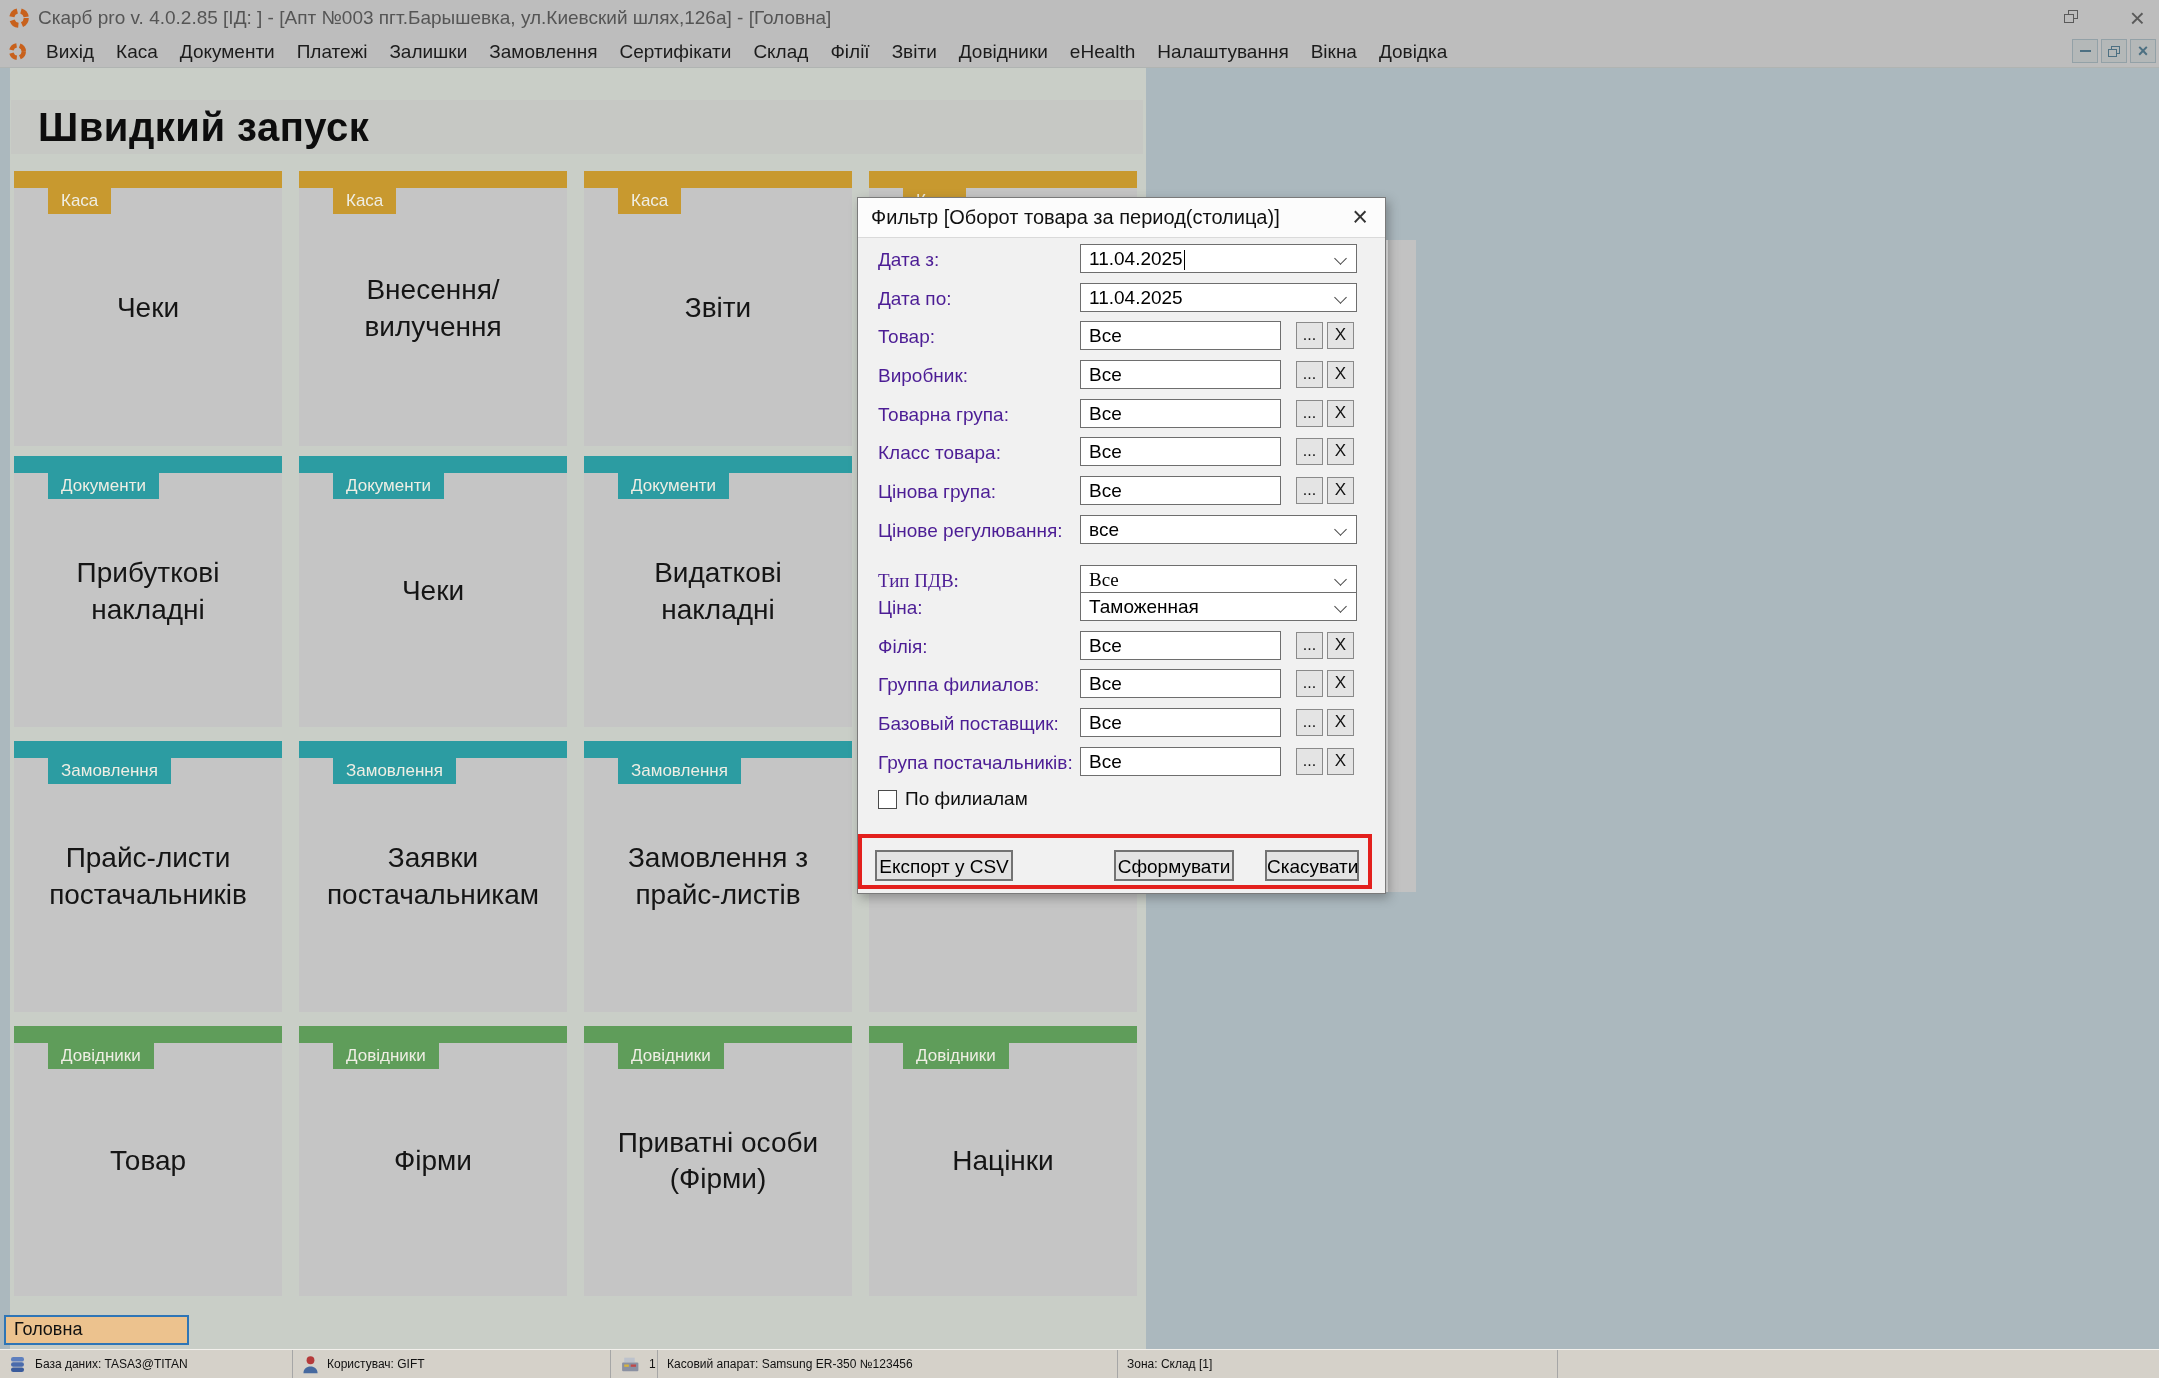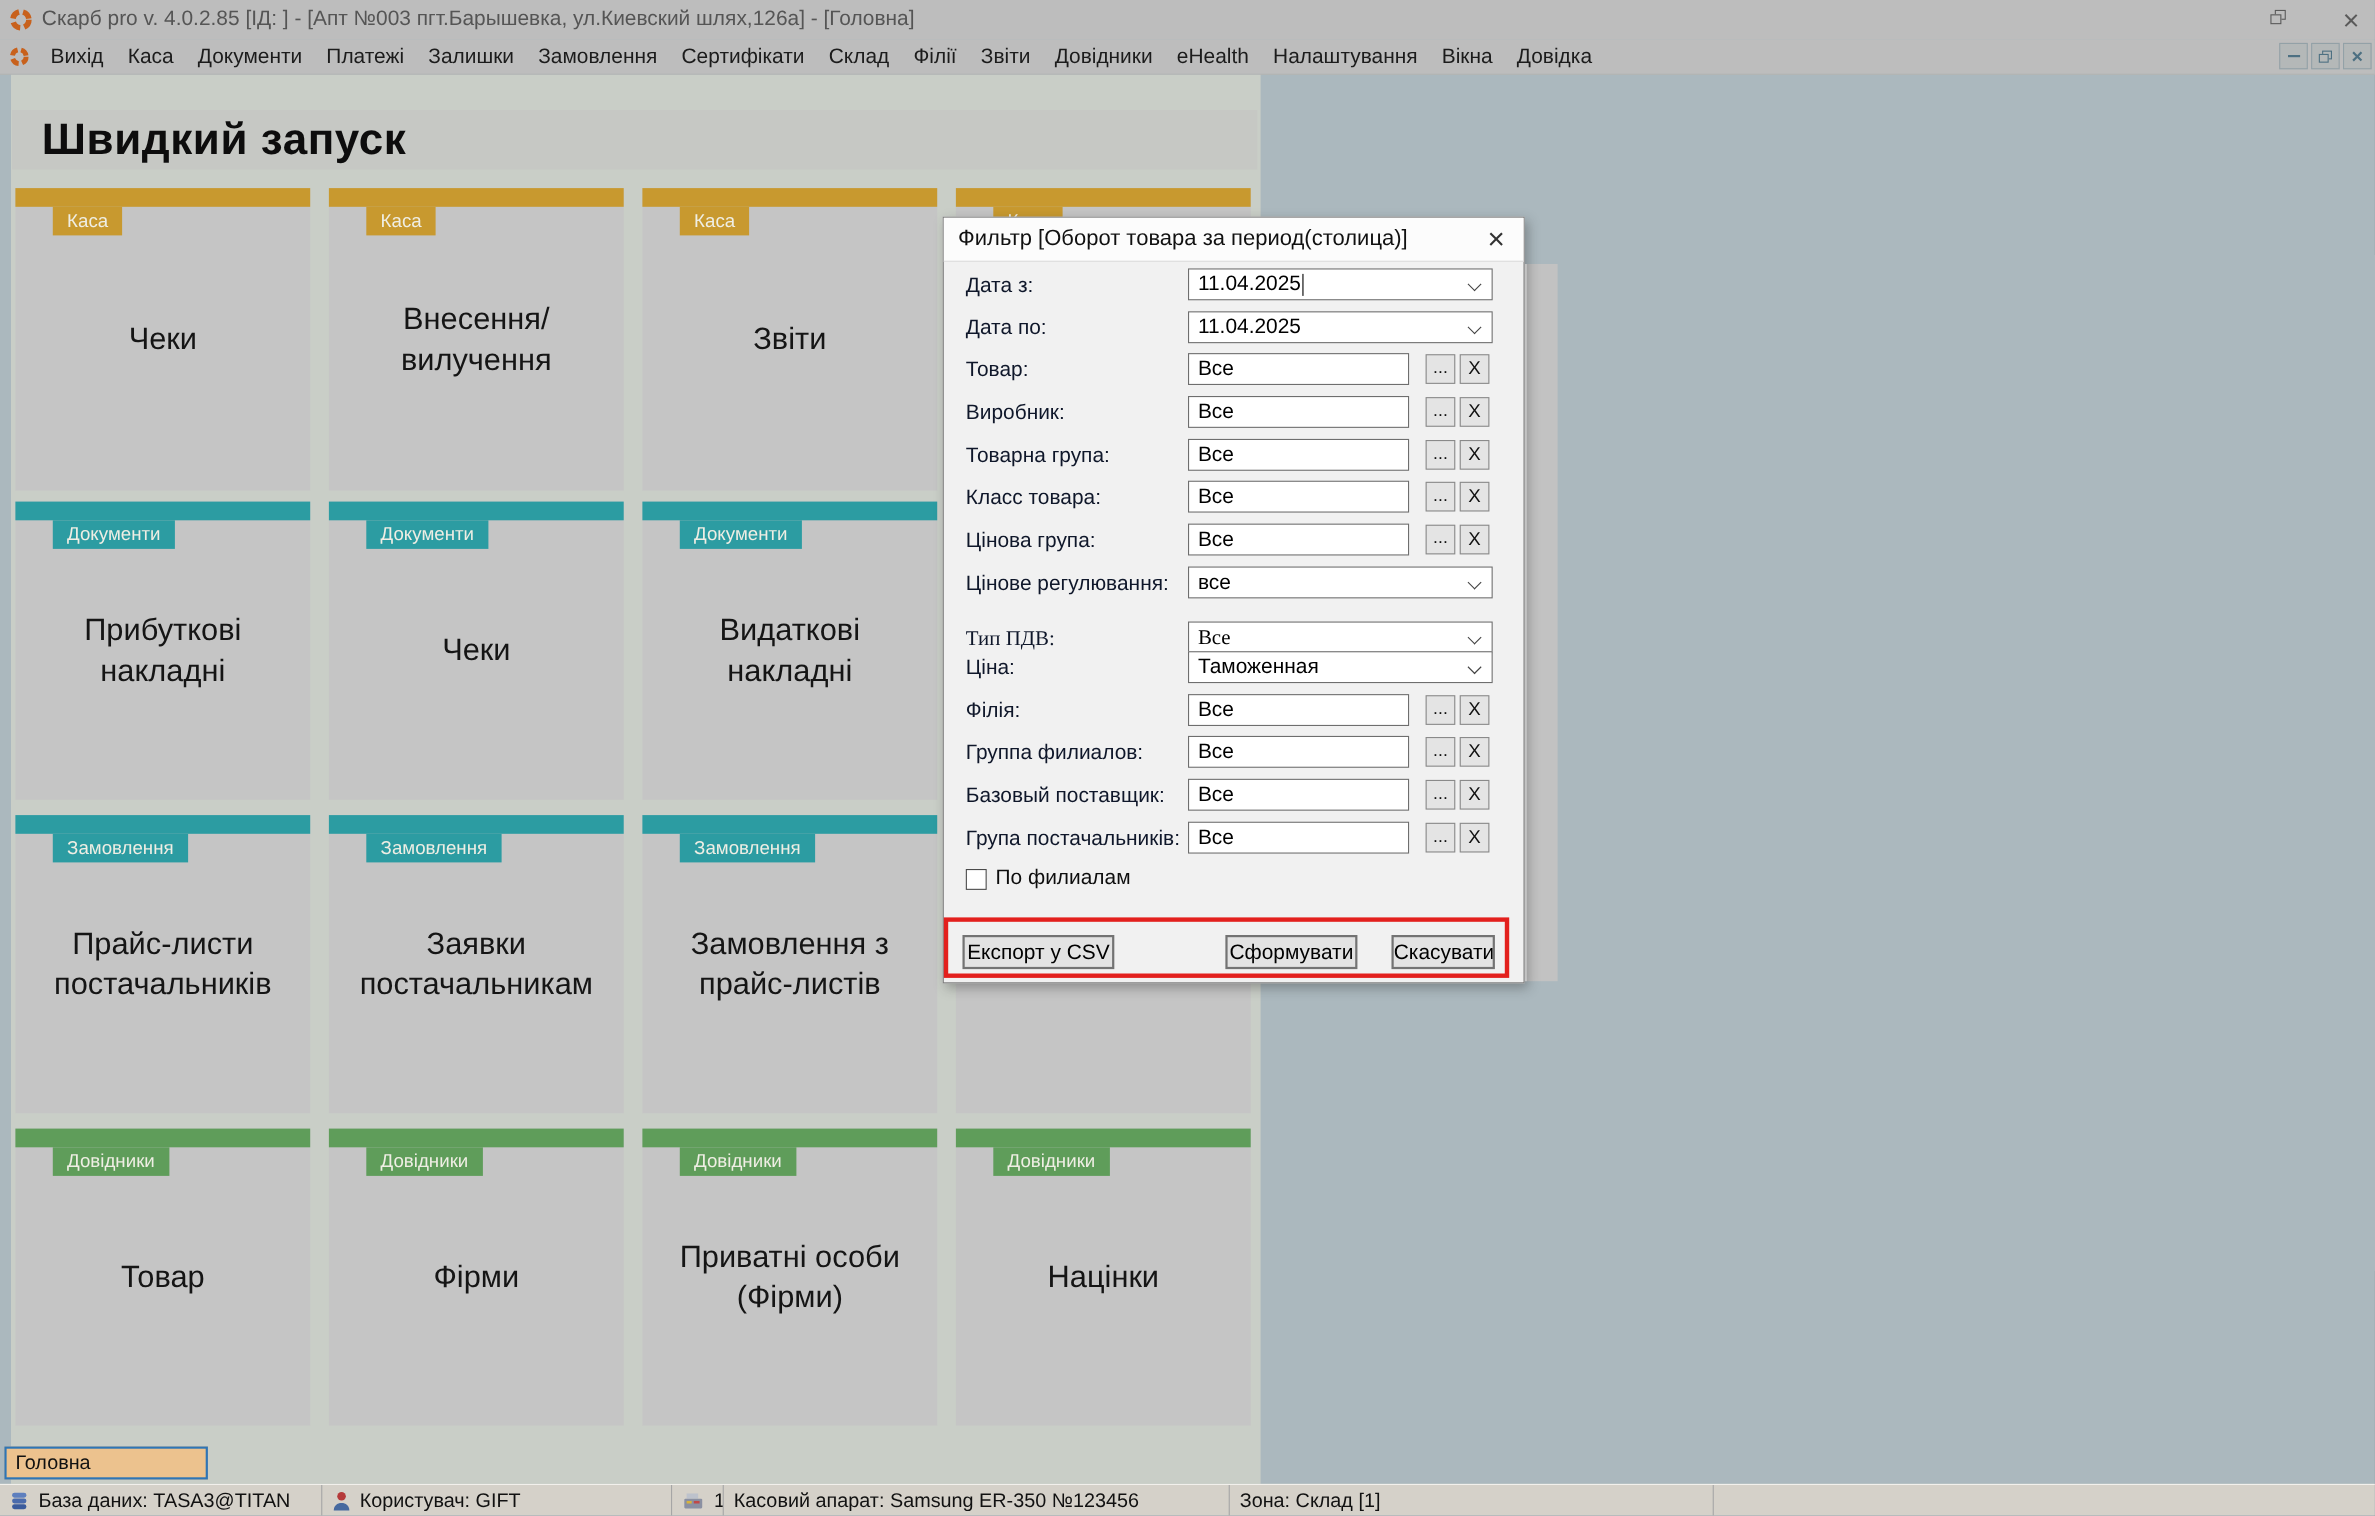--- a/index.html
+++ b/index.html
@@ -45,21 +45,21 @@
     text-align:center;font-size:28px;line-height:1.3;color:#151515;padding:0 17px;overflow-wrap:anywhere;}
 
   
   .dialog{position:absolute;left:857px;top:197px;width:527px;height:695px;background:#F1F1F1;
     border:1px solid #7A7A7A;box-sizing:content-box;z-index:10;box-shadow:3px 4px 10px rgba(40,40,40,.35);}
   .dialog-titlebar{position:absolute;left:0;top:0;width:100%;height:40px;background:#FCFCFC;
     border-bottom:1px solid #DADADA;display:flex;align-items:center;padding:0 13px;box-sizing:border-box;
     font-size:20px;color:#111;}
   .dialog-close{margin-left:auto;font-size:27px;line-height:27px;color:#333;padding:0 4px;cursor:pointer;}
   .drow{position:absolute;left:0;width:100%;height:32px;}
-  .dlabel{position:absolute;left:20px;top:0;font-size:19px;color:#0f172a;line-height:31px;white-space:nowrap;}
+  .dlabel{position:absolute;left:20px;top:0;font-size:19px;color:#4c1d95;line-height:31px;white-space:nowrap;}
   .dcombo,.dpick{position:absolute;top:0;height:29px;background:#fff;border:1px solid #6E6E6E;
     box-sizing:border-box;font-size:19px;line-height:27px;padding:0 8px;color:#000;white-space:nowrap;overflow:hidden;}
   .dcombo{left:222px;width:277px;}
   .dpick{left:222px;width:201px;}
   .chev{position:absolute;right:11px;top:9px;width:8px;height:8px;border-left:1.7px solid #444;
     border-bottom:1.7px solid #444;transform:rotate(-45deg);}
   .pbtn{position:absolute;top:1px;width:27px;height:27px;background:#E4E4E4;border:1px solid #8A8A8A;
     box-sizing:border-box;text-align:center;font-size:16px;line-height:24px;color:#111;cursor:pointer;}
   .pbtn-more{left:438px;}
   .pbtn-x{left:469px;font-size:17px;}
@@ -71,21 +71,21 @@
     box-sizing:border-box;text-align:center;font-size:19px;line-height:29px;color:#000;cursor:pointer;white-space:nowrap;overflow:hidden;}
   .dialog-scroll{position:absolute;left:1386px;top:240px;width:28px;height:652px;background:#C2C2C2;
     border-left:2px solid #F2F2F2;z-index:9;}
   .red-rect{position:absolute;left:858px;top:834px;width:514px;height:55px;border:4px solid #E3201D;
     box-sizing:border-box;z-index:12;pointer-events:none;}
 
   
   .home-tab{position:absolute;left:4px;top:1315px;width:185px;height:30px;background:#ECC28E;
     border:2px solid #2E75B6;box-sizing:border-box;font-size:18px;line-height:25px;padding-left:8px;color:#111;z-index:5;}
   .statusbar{position:absolute;left:0;top:1349px;width:2159px;height:29px;background:#D5D1C9;
-    border-top:1px solid #F2F0EC;display:flex;align-items:stretch;font-size:18px;color:#111;z-index:6;box-sizing:border-box;}
+    border-top:1px solid #F2F0EC;display:flex;align-items:stretch;font-size:12px;color:#111;z-index:6;box-sizing:border-box;}
   .ssec{display:flex;align-items:center;gap:8px;padding:0 9px;border-right:1px solid #A6A6A6;box-sizing:border-box;white-space:nowrap;overflow:hidden;}
   .ssec svg{flex:0 0 auto;}
 </style>
 </head>
 <body>
 
 <div id="screen">
 
   <div class="titlebar">
     <span class="app-icon">

